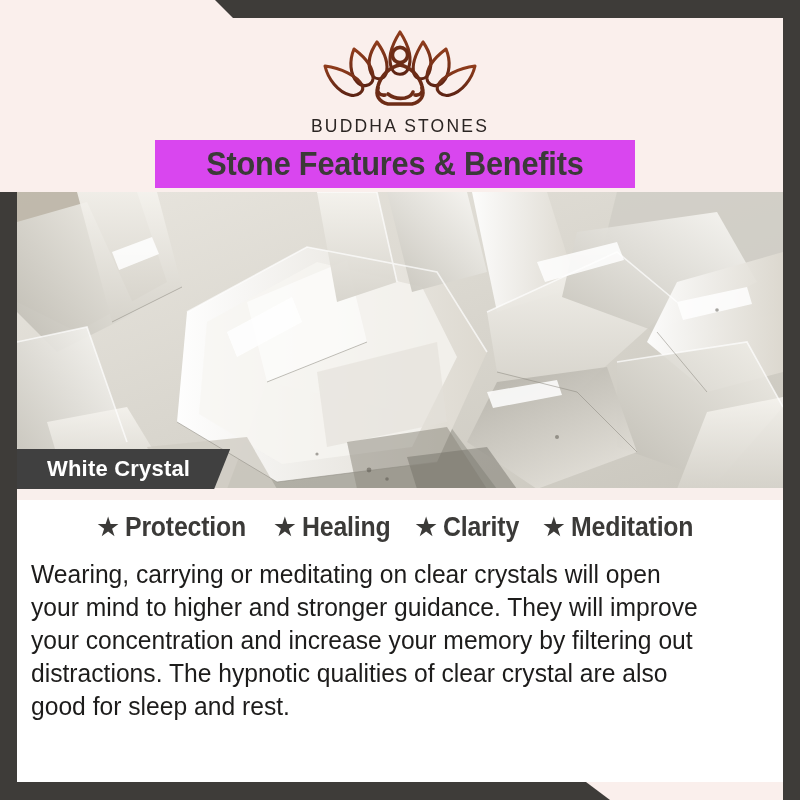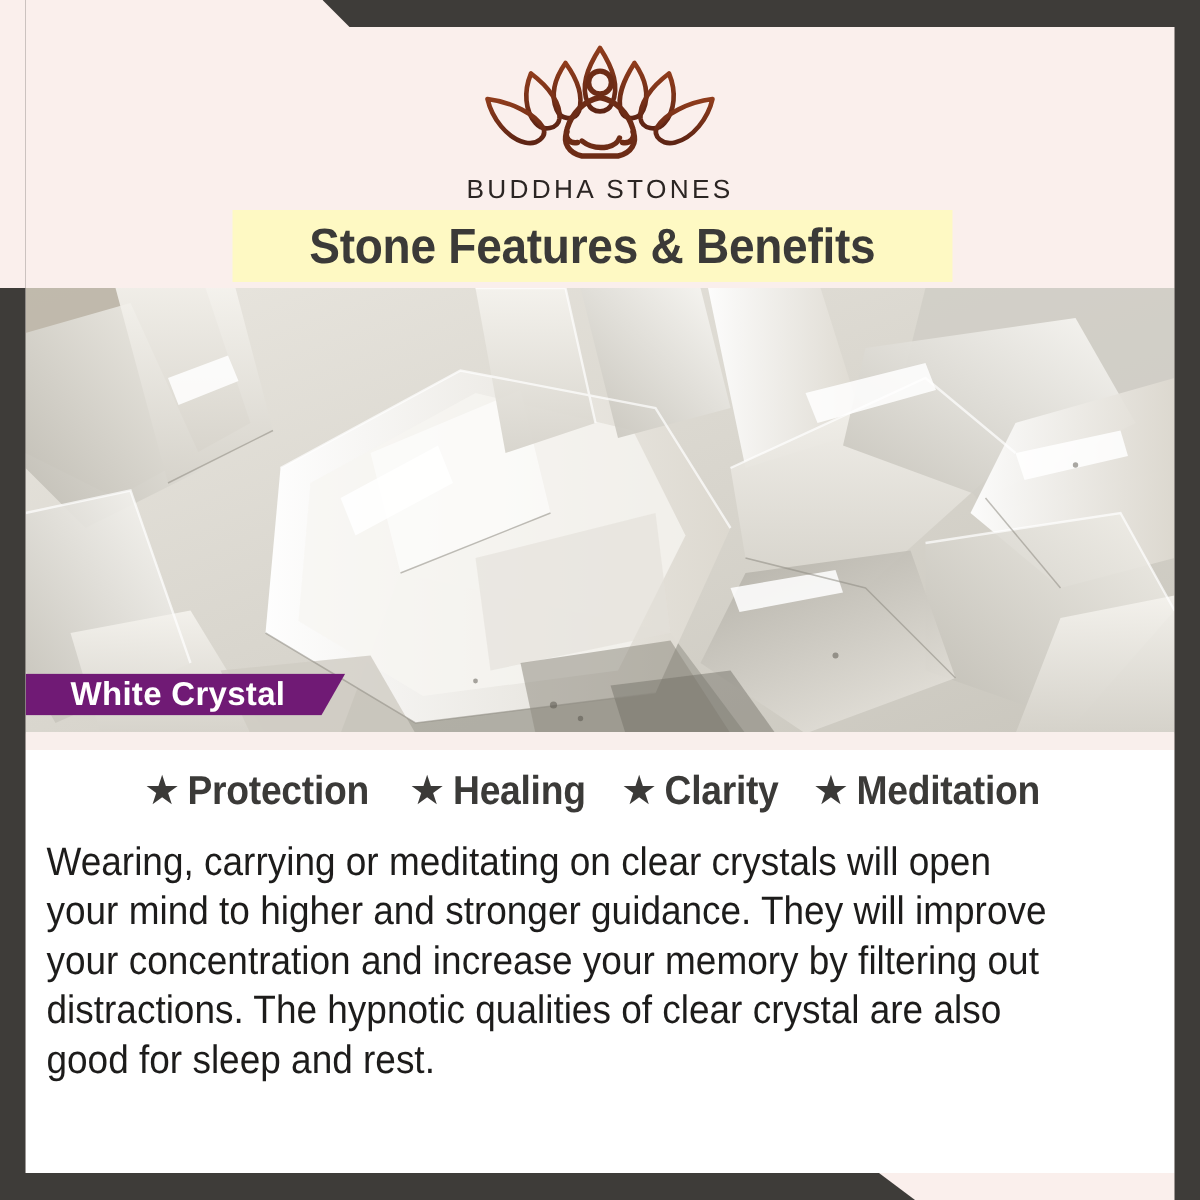--- a/index.html
+++ b/index.html
@@ -127,21 +127,21 @@
     text-align: center;
     font-weight: 400;
   }
 
   .title-band {
     position: absolute;
     left: 155px;
     top: 140px;
     width: 480px;
     height: 48px;
-    background: #fef9c3;
+    background: #d946ef;
     display: flex;
     align-items: center;
     justify-content: center;
     z-index: 4;
   }
   .title-text {
     font-family: "Liberation Sans Narrow", "Liberation Sans", sans-serif;
     font-size: 33px;
     font-weight: bold;
     color: #3b3a38;
@@ -160,23 +160,23 @@
     overflow: hidden;
     z-index: 2;
     background: #cfccc6;
   }
   .photo svg { display: block; }
 
   .photo-caption {
     position: absolute;
     left: 17px;
     top: 449px;
-    height: 28px;
+    height: 40px;
     padding: 0 40px 0 30px;
-    background: #701a75;
+    background: #404040;
     color: #ffffff;
     font-size: 22px;
     font-weight: bold;
     letter-spacing: 0.2px;
     display: flex;
     align-items: center;
     clip-path: polygon(0 0, 100% 0, calc(100% - 16px) 100%, 0 100%);
     z-index: 4;
   }
 

